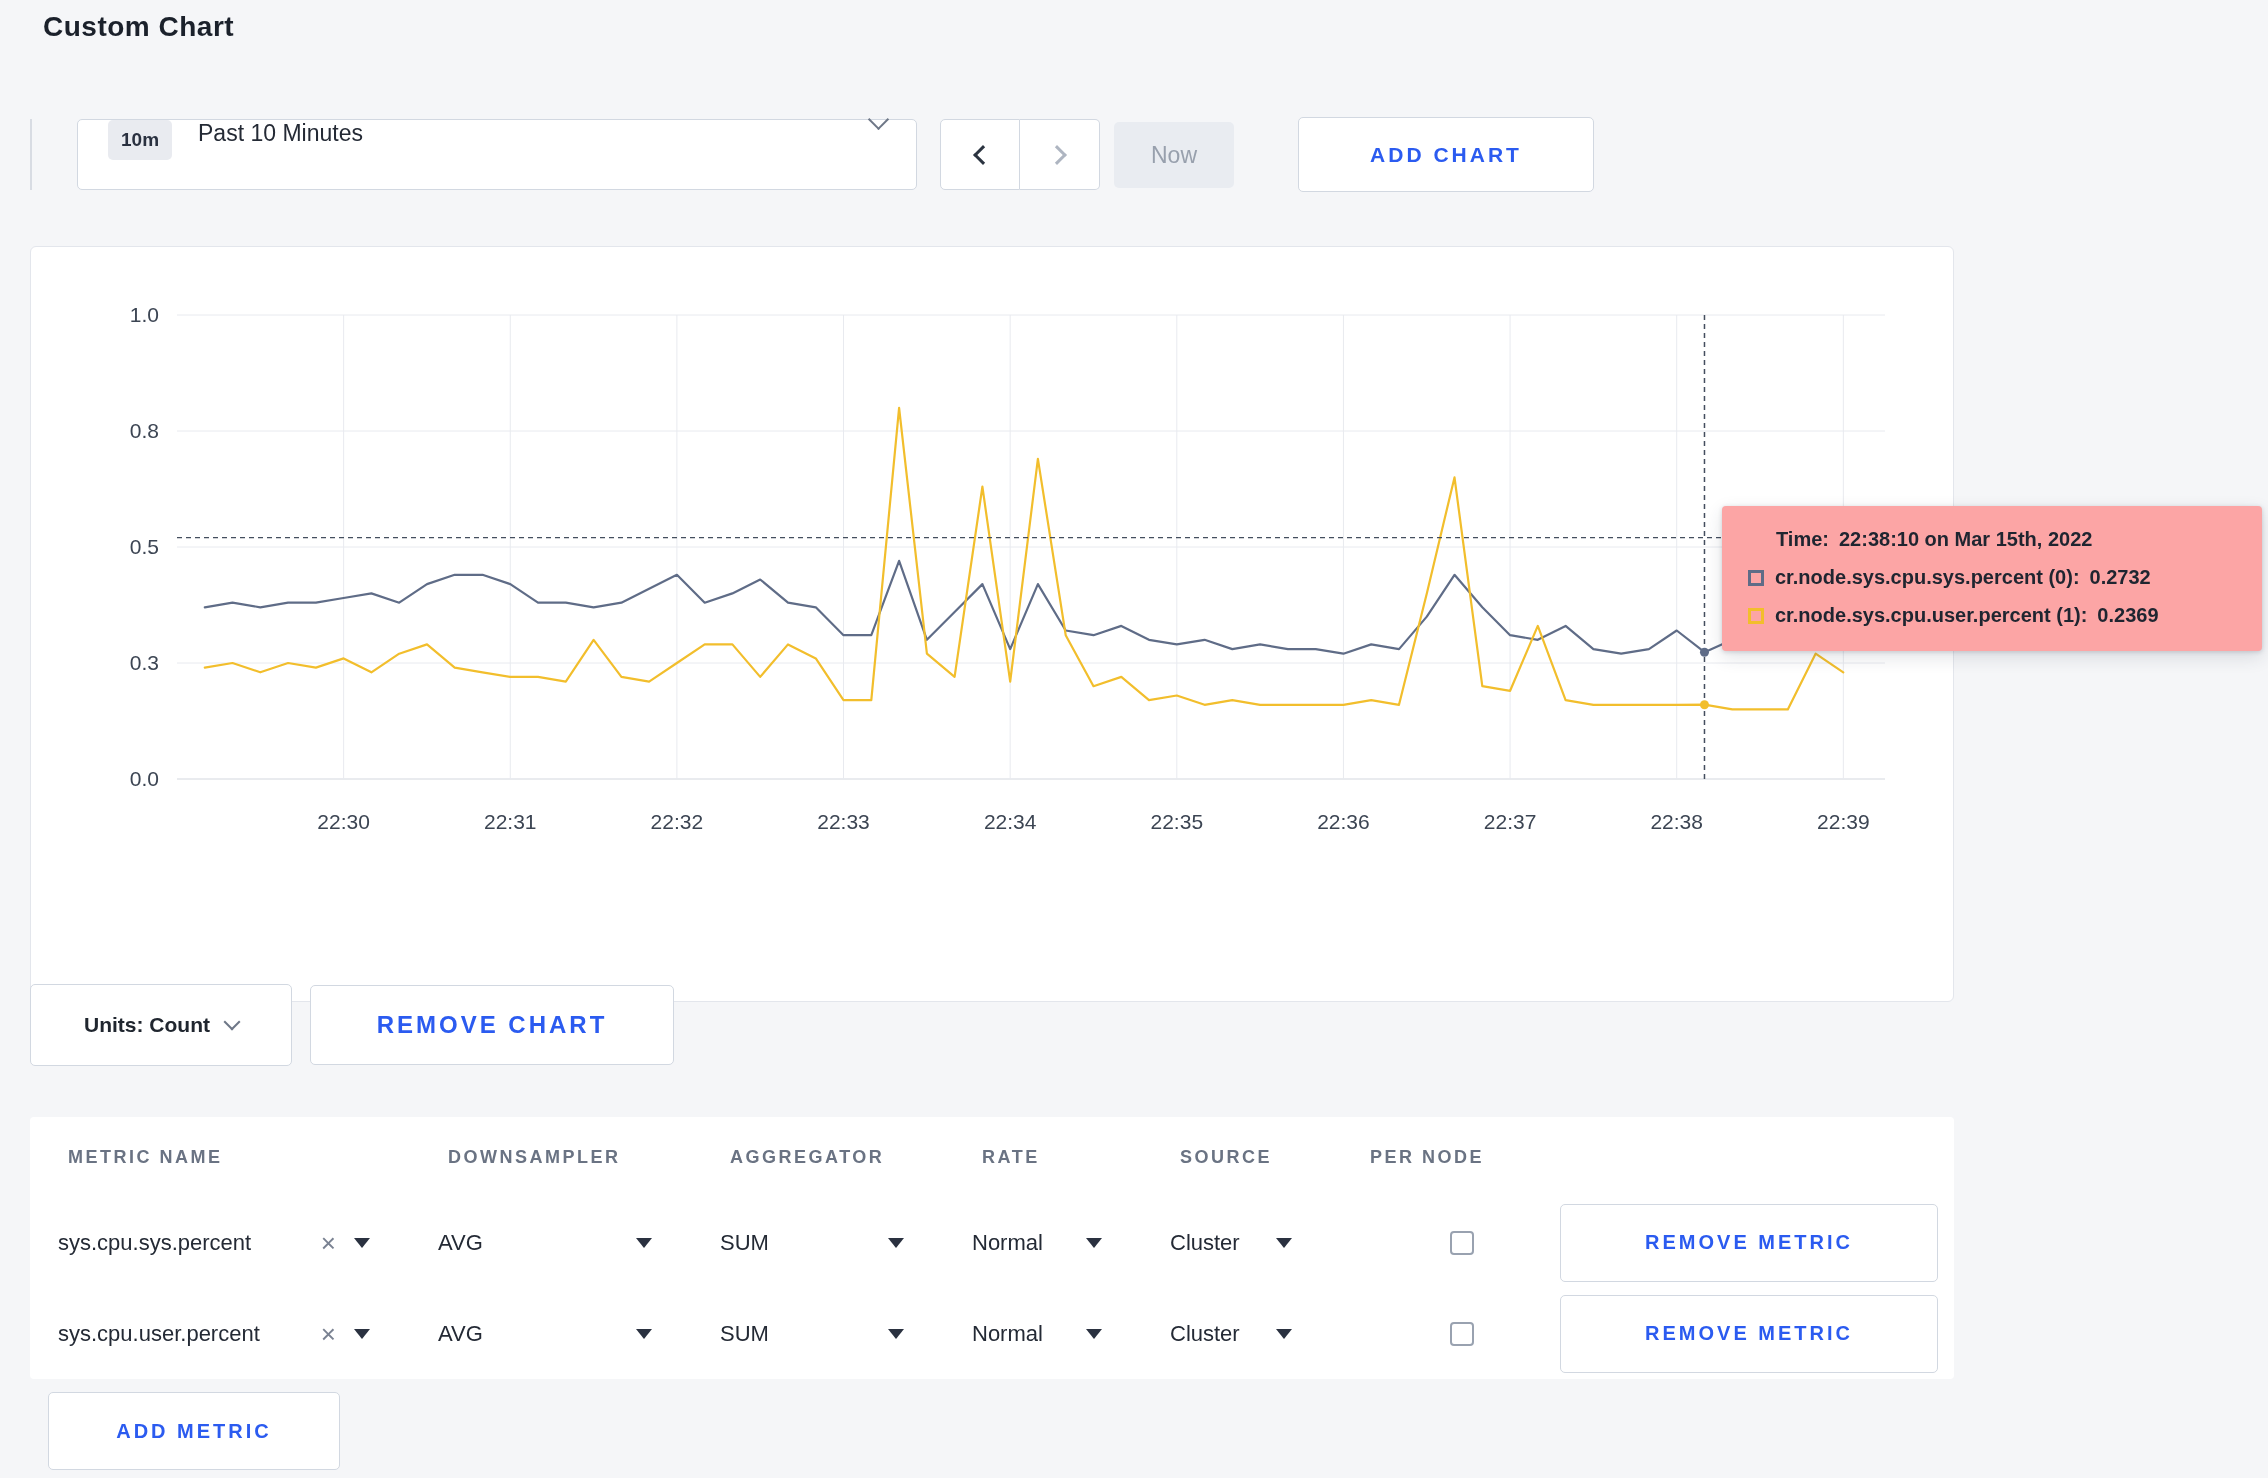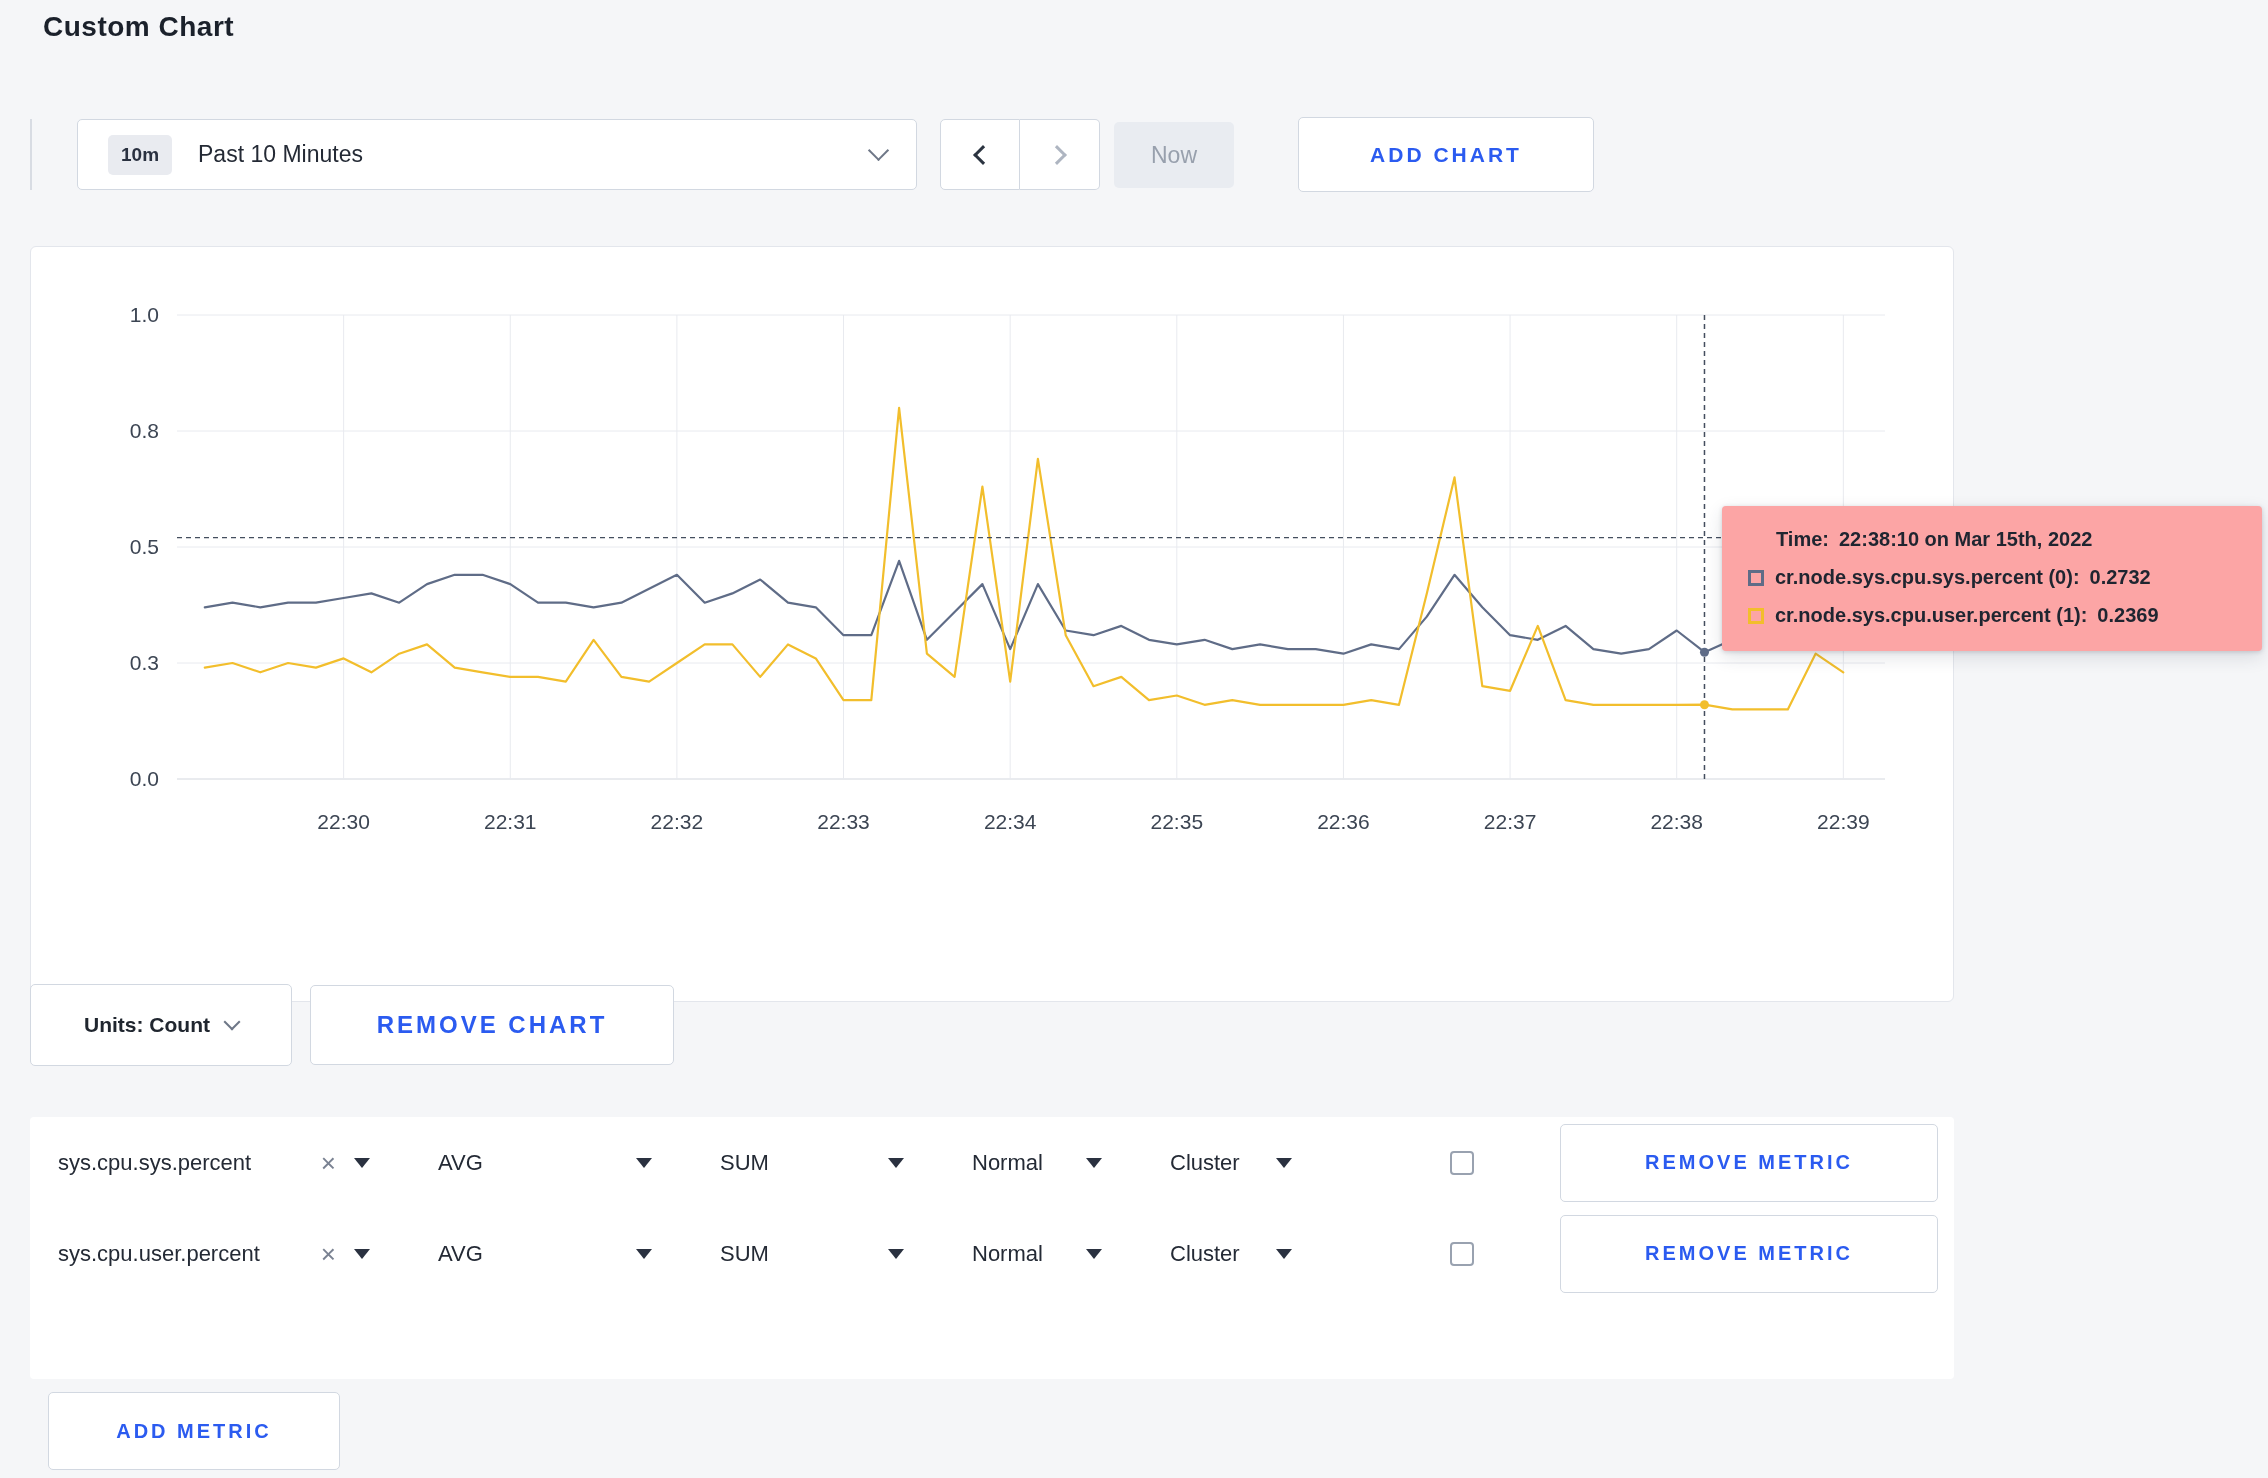--- a/index.html
+++ b/index.html
@@ -19,21 +19,21 @@
   }
   .page-title{
     position:absolute;left:43px;top:11px;margin:0;
     font-size:28px;font-weight:700;color:#1b212b;letter-spacing:.5px;
   }
   
   .toolbar-rule{position:absolute;left:30px;top:119px;width:2px;height:71px;background:#d8dce3;}
   .time-select{
     position:absolute;left:77px;top:119px;width:840px;height:71px;
     background:#fff;border:1px solid var(--border);border-radius:5px;
-    display:flex;align-items:center;padding:0 30px;cursor:pointer;
+    display:flex;align-items:flex-start;padding:0 30px;cursor:pointer;
   }
   .time-badge{
     background:#e9ebf0;border-radius:5px;font-weight:700;font-size:19px;
     padding:9px 13px;color:#2a3140;
   }
   .time-label{margin-left:26px;font-size:23px;}
   .chev-down{
     margin-left:auto;width:15px;height:15px;
     border-right:2.5px solid #6e7787;border-bottom:2.5px solid #6e7787;
     transform:rotate(45deg);margin-top:-8px;
@@ -194,20 +194,29 @@
 </div>
 
 <div class="units-btn">
   <span>Units: Count</span>
   <span class="chev-down"></span>
 </div>
 
 <button class="btn-blue remove-chart-btn">REMOVE CHART</button>
 
 <div class="metrics-card">
+  <div class="trow head">
+    <div class="th">METRIC NAME</div>
+    <div class="th">DOWNSAMPLER</div>
+    <div class="th">AGGREGATOR</div>
+    <div class="th">RATE</div>
+    <div class="th">SOURCE</div>
+    <div class="th">PER NODE</div>
+    <div class="th"></div>
+  </div>
 
   <div class="trow body">
     <div class="cell">
       <span>sys.cpu.sys.percent</span>
       <span class="x-icon">×</span>
       <span class="caret"></span>
     </div>
     <div class="cell">
       <span>AVG</span>
       <span class="caret"></span>

